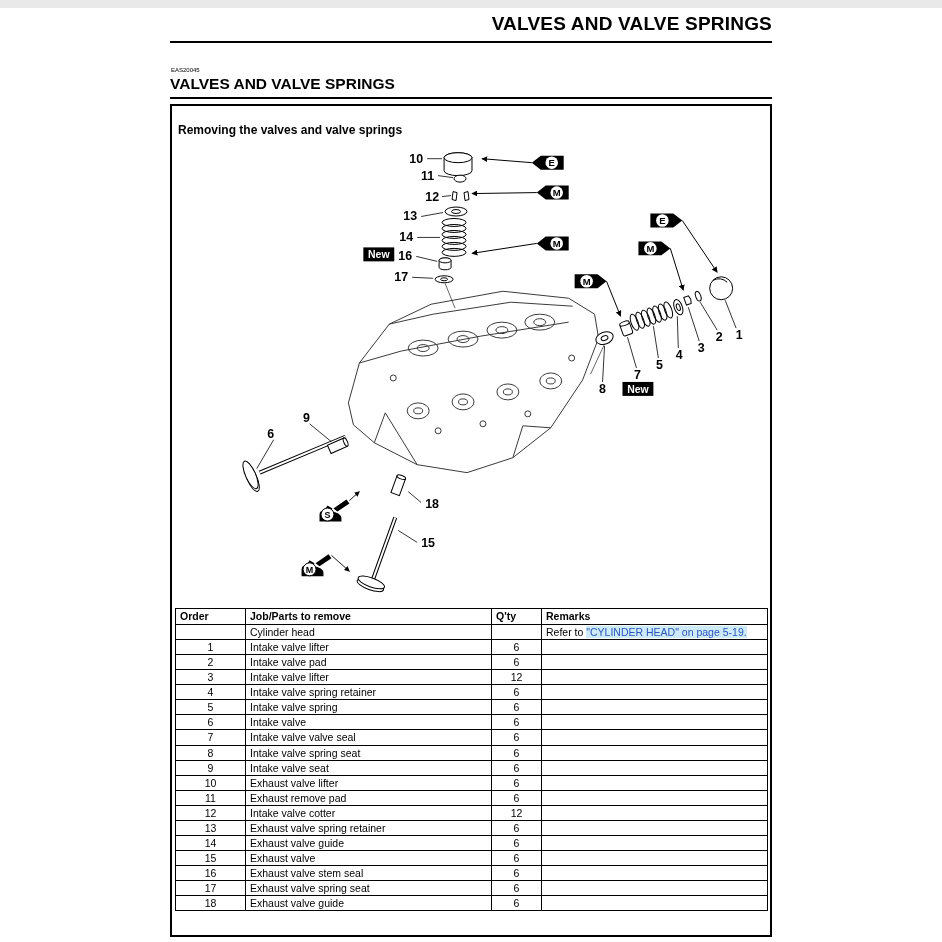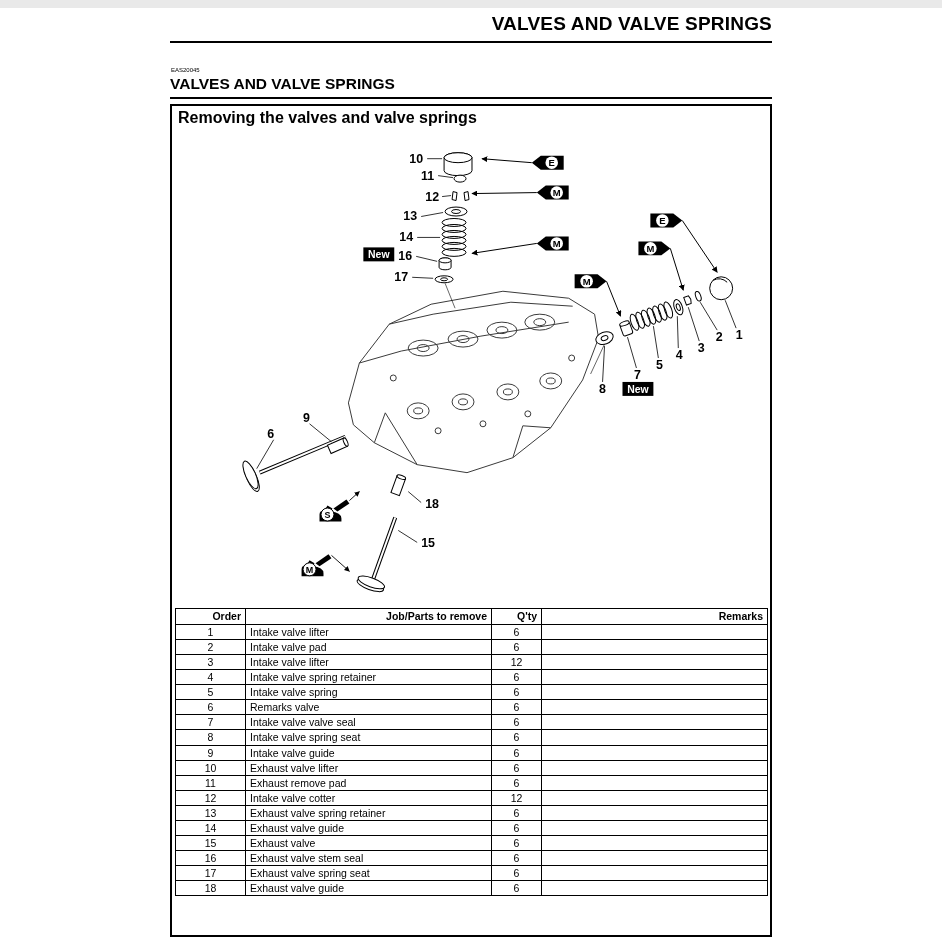--- a/index.html
+++ b/index.html
@@ -8,27 +8,27 @@
   .sheet { position:relative; width:942px; height:942px; background:var(--paper); margin:8px auto; overflow:hidden; }
 
   .running-header { position:absolute; top:5px; left:170px; width:602px; text-align:right;
     font-size:19px; font-weight:bold; letter-spacing:0.2px; color:var(--ink); }
   .top-rule { position:absolute; top:33px; left:170px; width:602px; height:2px; background:var(--ink); }
   .eas { position:absolute; top:59px; left:171px; font-size:6px; color:var(--ink); }
   .section-title { position:absolute; top:67px; left:170px; font-size:15.5px; font-weight:bold; color:var(--ink); }
   .section-rule { position:absolute; top:89px; left:170px; width:602px; height:2px; background:var(--ink); }
 
   .box { position:absolute; top:96px; left:170px; width:602px; height:833px; border:2px solid var(--ink); background:var(--paper); }
-  .box-title { position:absolute; top:3px; left:6px; font-size:16px; font-weight:bold; color:var(--ink); }
+  .box-title { position:absolute; top:17px; left:6px; font-size:12px; font-weight:bold; color:var(--ink); }
   .diagram { position:absolute; top:20px; left:0; width:598px; height:480px; }
 
   table.parts { position:absolute; top:502px; left:3px; width:592px; border-collapse:collapse; table-layout:fixed;
     font-size:10.5px; color:var(--ink); }
   table.parts th, table.parts td { border:1px solid var(--ink); padding:1px 4px; height:14px; line-height:1.15; overflow:hidden; white-space:nowrap; }
-  table.parts th { font-weight:bold; text-align:right; height:16px; }
+  table.parts th { font-weight:bold; text-align:left; height:16px; }
   .c-order { width:70px; text-align:center; }
   .c-job   { width:246px; text-align:left; }
   .c-qty   { width:50px; text-align:center; }
   .c-rem   { width:226px; text-align:left; }
   .link-hl { background:var(--link_highlight); }
   .xref { color:var(--link_blue); text-decoration:none; cursor:pointer; }
 
   svg text { font-family:"Liberation Sans", sans-serif; }
 </style>
 </head>
@@ -293,20 +293,26 @@
       <thead>
         <tr>
           <th>Order</th>
           <th>Job/Parts to remove</th>
           <th>Q'ty</th>
           <th>Remarks</th>
         </tr>
       </thead>
       <tbody>
         <tr>
+          <td class="c-order"></td>
+          <td class="c-job">Cylinder head</td>
+          <td class="c-qty"></td>
+          <td class="c-rem"><span>Refer to </span><span class="link-hl"><a class="xref">"CYLINDER HEAD" on page 5-19.</a></span></td>
+        </tr>
+        <tr>
           <td class="c-order">1</td>
           <td class="c-job">Intake valve lifter</td>
           <td class="c-qty">6</td>
           <td class="c-rem"></td>
         </tr>
         <tr>
           <td class="c-order">2</td>
           <td class="c-job">Intake valve pad</td>
           <td class="c-qty">6</td>
           <td class="c-rem"></td>
@@ -324,39 +330,39 @@
           <td class="c-rem"></td>
         </tr>
         <tr>
           <td class="c-order">5</td>
           <td class="c-job">Intake valve spring</td>
           <td class="c-qty">6</td>
           <td class="c-rem"></td>
         </tr>
         <tr>
           <td class="c-order">6</td>
-          <td class="c-job">Remarks valve</td>
+          <td class="c-job">Intake valve</td>
           <td class="c-qty">6</td>
           <td class="c-rem"></td>
         </tr>
         <tr>
           <td class="c-order">7</td>
           <td class="c-job">Intake valve valve seal</td>
           <td class="c-qty">6</td>
           <td class="c-rem"></td>
         </tr>
         <tr>
           <td class="c-order">8</td>
           <td class="c-job">Intake valve spring seat</td>
           <td class="c-qty">6</td>
           <td class="c-rem"></td>
         </tr>
         <tr>
           <td class="c-order">9</td>
-          <td class="c-job">Intake valve guide</td>
+          <td class="c-job">Intake valve seat</td>
           <td class="c-qty">6</td>
           <td class="c-rem"></td>
         </tr>
         <tr>
           <td class="c-order">10</td>
           <td class="c-job">Exhaust valve lifter</td>
           <td class="c-qty">6</td>
           <td class="c-rem"></td>
         </tr>
         <tr>

